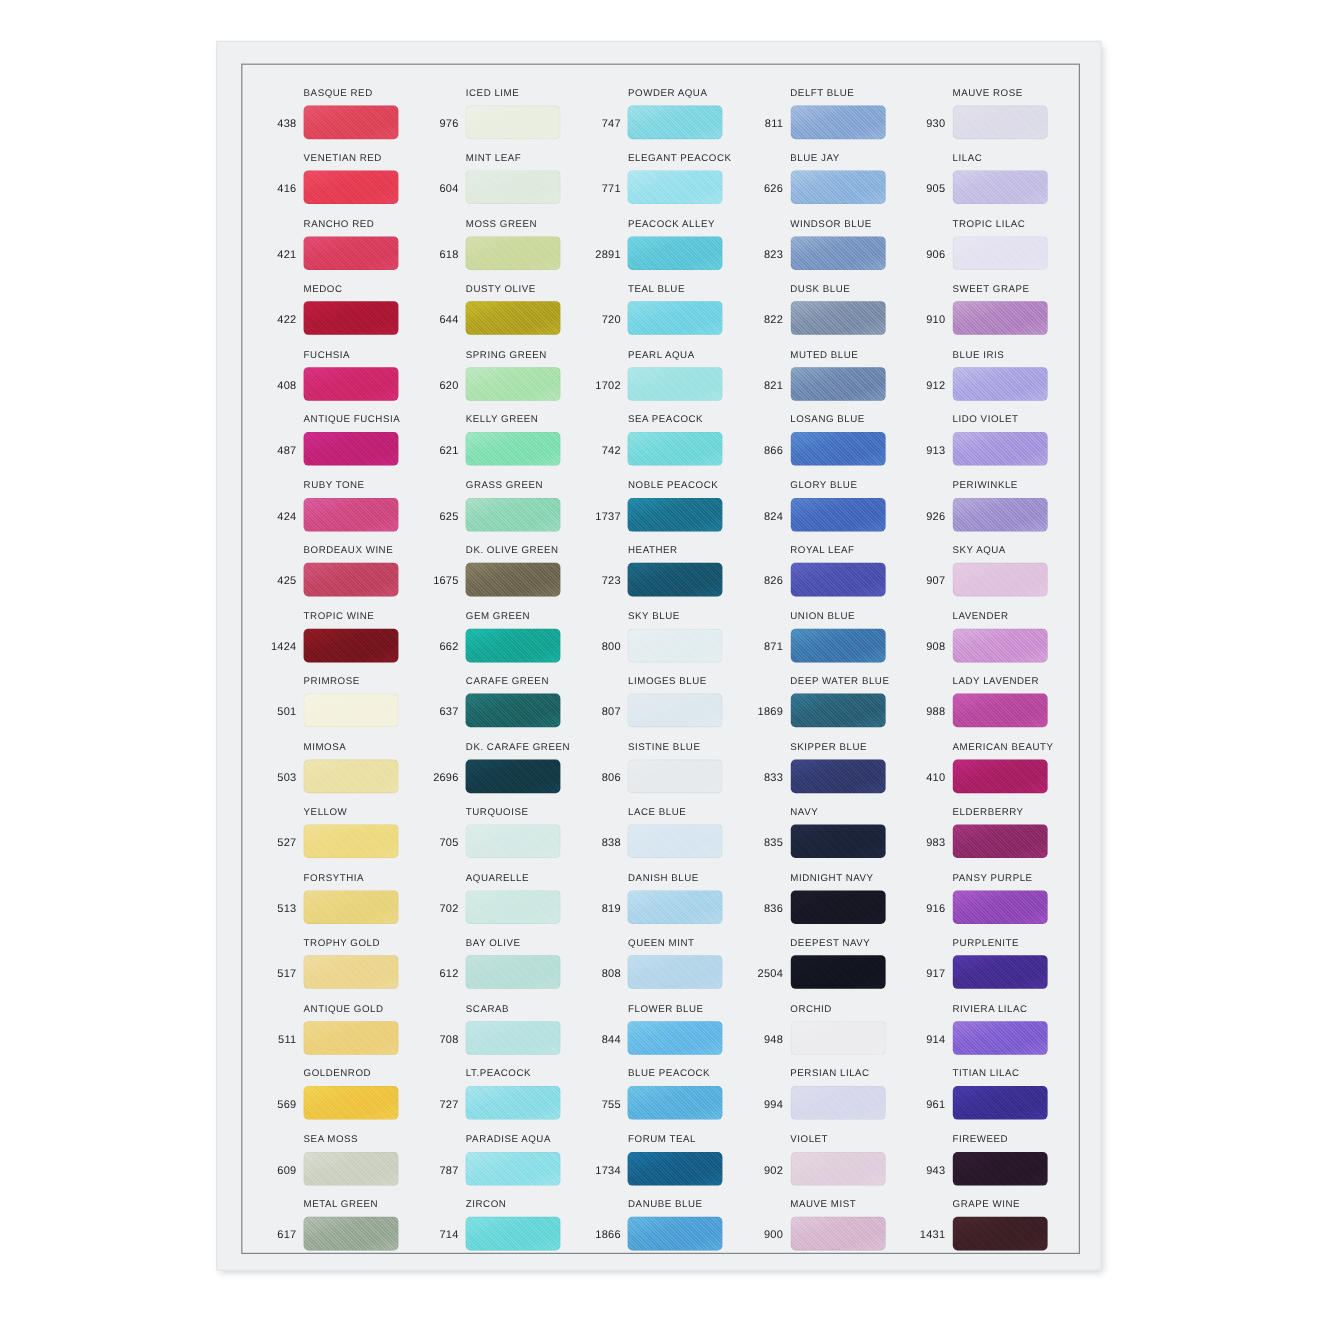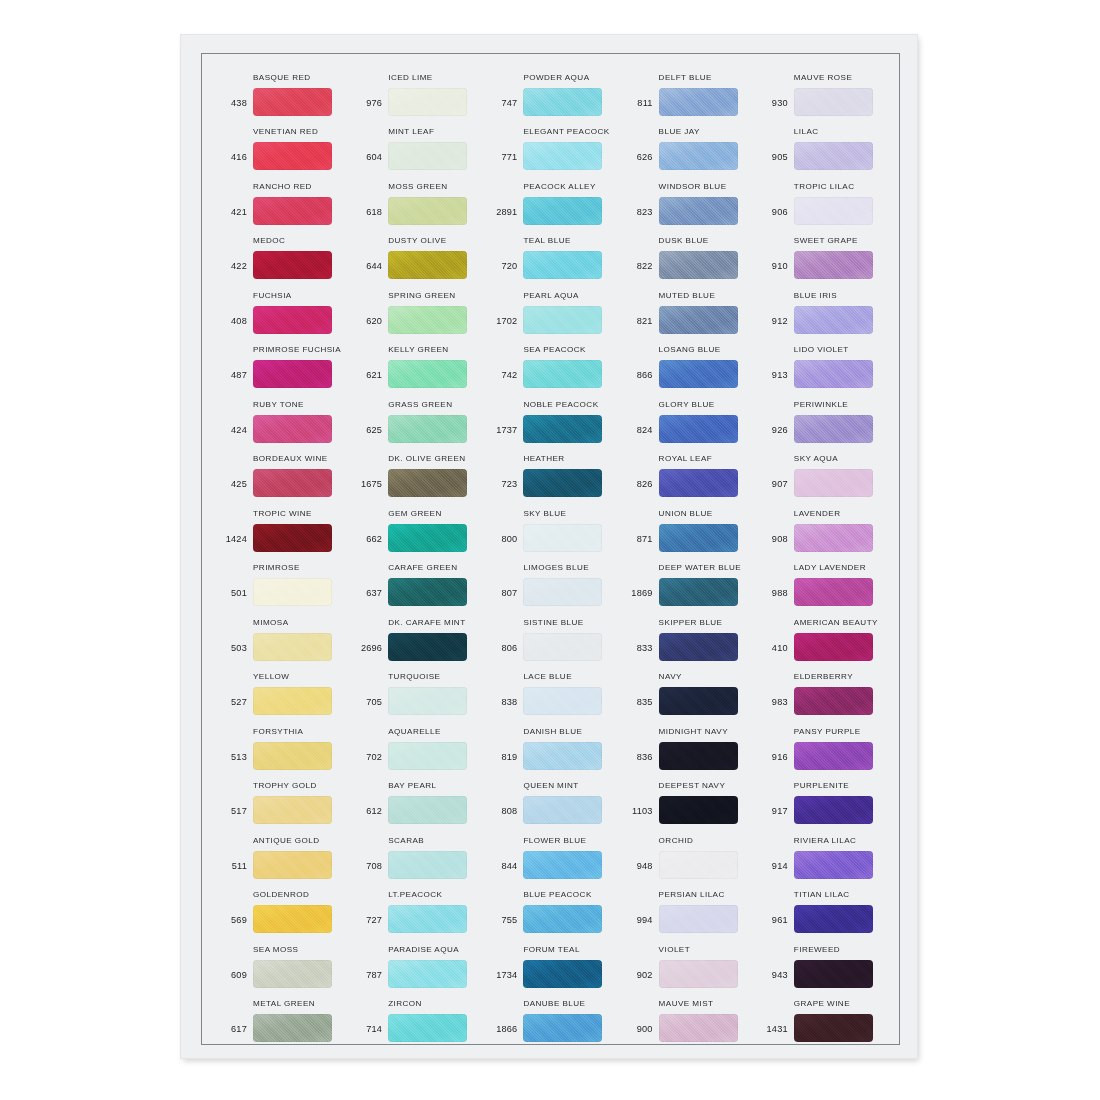--- a/index.html
+++ b/index.html
@@ -129,21 +129,21 @@
           <div class="swatch-row">
             <div class="code">408</div>
             <div class="chip-wrap">
               <div class="name">FUCHSIA</div>
               <div class="chip" style="background: rgb(205, 39, 104);"></div>
             </div>
           </div>
           <div class="swatch-row">
             <div class="code">487</div>
             <div class="chip-wrap">
-              <div class="name">PRIMROSE FUCHSIA</div>
+              <div class="name">ANTIQUE FUCHSIA</div>
               <div class="chip" style="background: rgb(191, 33, 114);"></div>
             </div>
           </div>
           <div class="swatch-row">
             <div class="code">424</div>
             <div class="chip-wrap">
               <div class="name">RUBY TONE</div>
               <div class="chip" style="background: rgb(207, 73, 127);"></div>
             </div>
           </div>
@@ -292,42 +292,42 @@
           <div class="swatch-row">
             <div class="code">637</div>
             <div class="chip-wrap">
               <div class="name">CARAFE GREEN</div>
               <div class="chip" style="background: rgb(30, 97, 98);"></div>
             </div>
           </div>
           <div class="swatch-row">
             <div class="code">2696</div>
             <div class="chip-wrap">
-              <div class="name">DK. CARAFE MINT</div>
+              <div class="name">DK. CARAFE GREEN</div>
               <div class="chip" style="background: rgb(19, 57, 69);"></div>
             </div>
           </div>
           <div class="swatch-row">
             <div class="code">705</div>
             <div class="chip-wrap">
               <div class="name">TURQUOISE</div>
               <div class="chip pale" style="background: rgb(214, 234, 230);"></div>
             </div>
           </div>
           <div class="swatch-row">
             <div class="code">702</div>
             <div class="chip-wrap">
               <div class="name">AQUARELLE</div>
               <div class="chip pale" style="background: rgb(205, 232, 226);"></div>
             </div>
           </div>
           <div class="swatch-row">
             <div class="code">612</div>
             <div class="chip-wrap">
-              <div class="name">BAY PEARL</div>
+              <div class="name">BAY OLIVE</div>
               <div class="chip pale" style="background: rgb(183, 222, 215);"></div>
             </div>
           </div>
           <div class="swatch-row">
             <div class="code">708</div>
             <div class="chip-wrap">
               <div class="name">SCARAB</div>
               <div class="chip pale" style="background: rgb(184, 226, 226);"></div>
             </div>
           </div>
@@ -567,21 +567,21 @@
             </div>
           </div>
           <div class="swatch-row">
             <div class="code">836</div>
             <div class="chip-wrap">
               <div class="name">MIDNIGHT NAVY</div>
               <div class="chip" style="background: rgb(22, 23, 34);"></div>
             </div>
           </div>
           <div class="swatch-row">
-            <div class="code">1103</div>
+            <div class="code">2504</div>
             <div class="chip-wrap">
               <div class="name">DEEPEST NAVY</div>
               <div class="chip" style="background: rgb(18, 20, 30);"></div>
             </div>
           </div>
           <div class="swatch-row">
             <div class="code">948</div>
             <div class="chip-wrap">
               <div class="name">ORCHID</div>
               <div class="chip pale" style="background: rgb(236, 235, 238);"></div>

